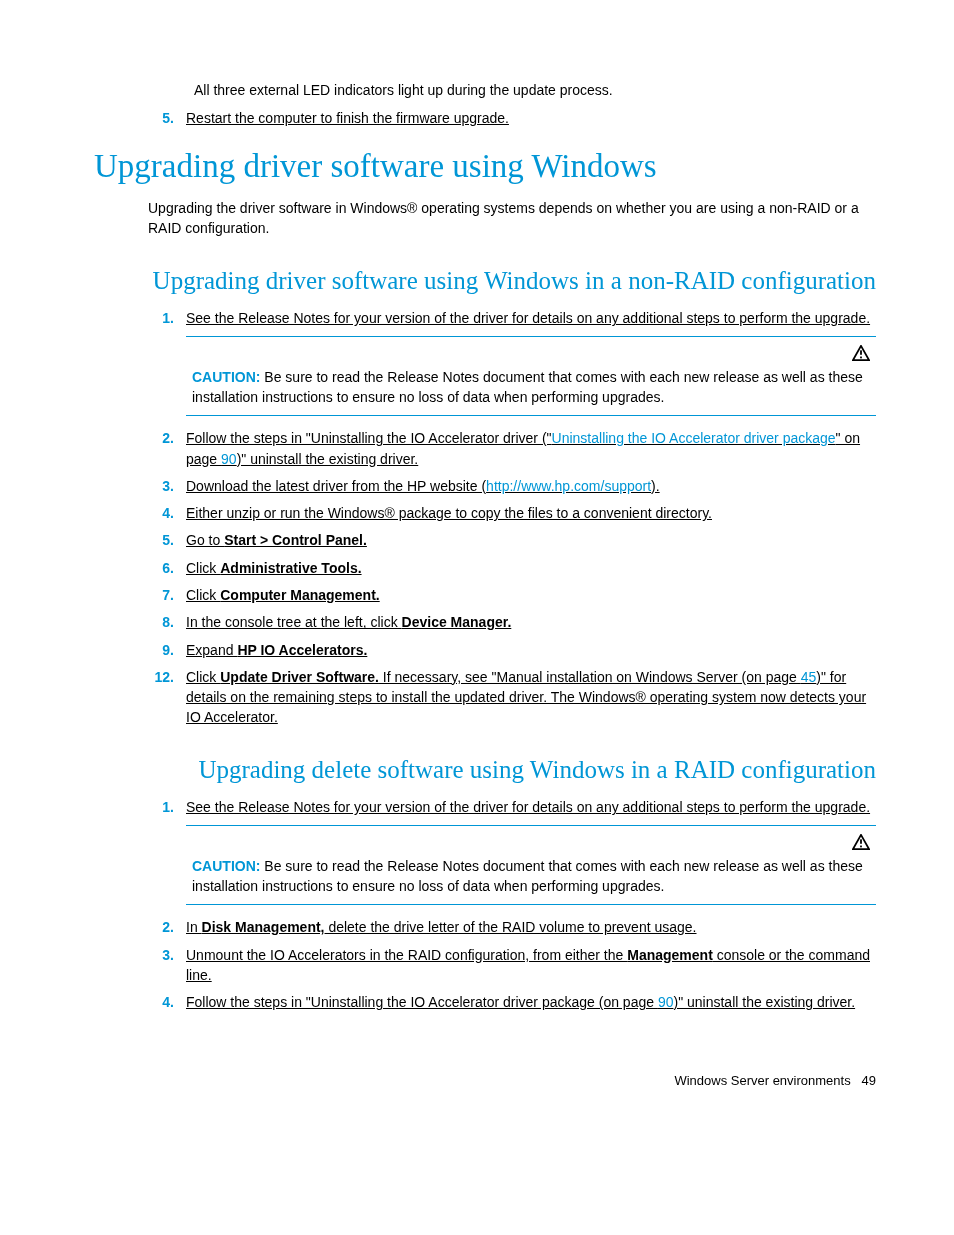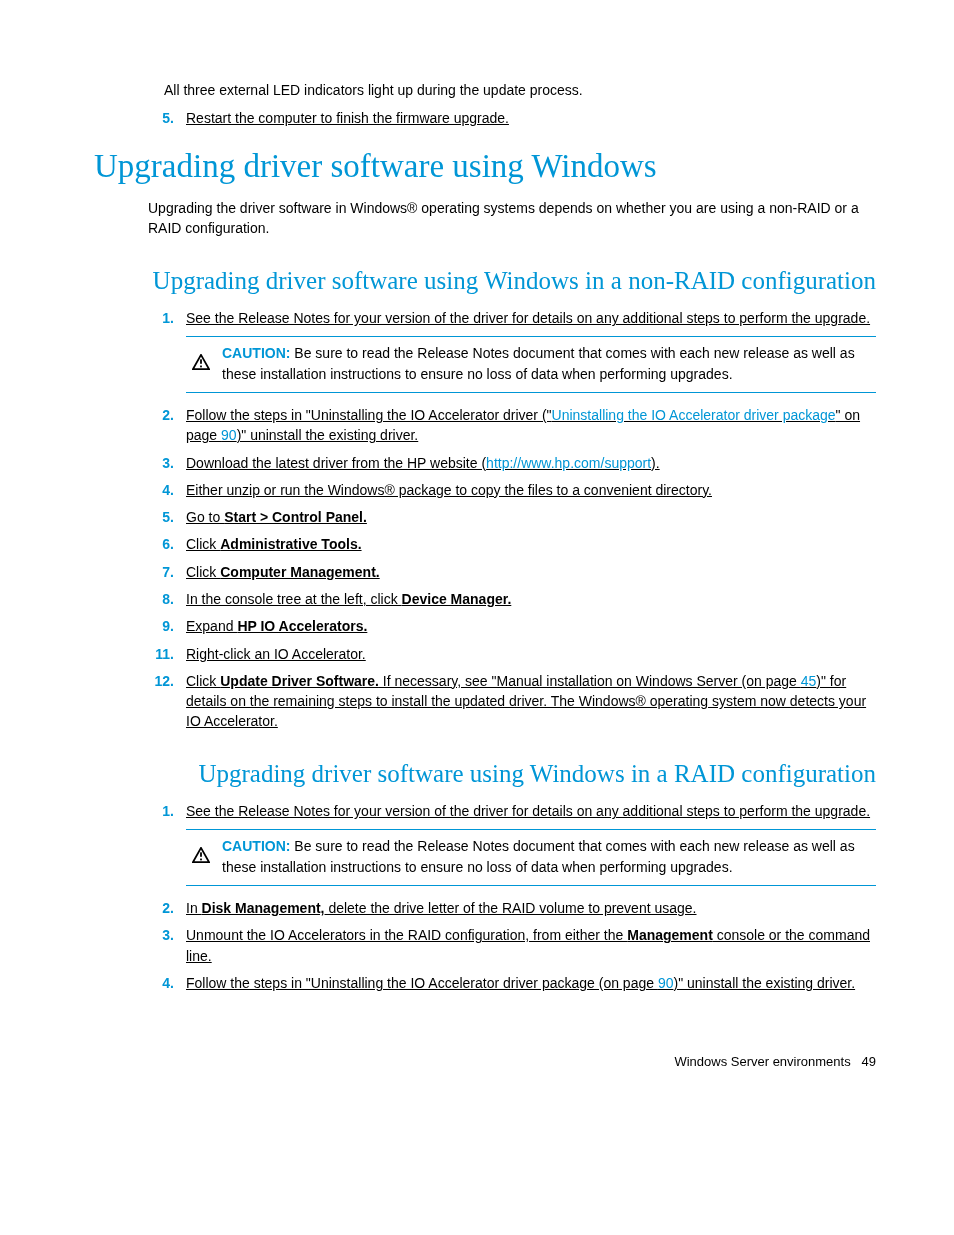--- a/index.html
+++ b/index.html
@@ -6,21 +6,21 @@
     font-family: Arial, Helvetica, sans-serif;
     font-size: 14px;
     color: #000;
     background: #fff;
     margin: 0;
     padding: 80px 78px 40px 78px;
     width: 954px;
     box-sizing: border-box;
     line-height: 1.45;
   }
-  .indent-body { margin-left: 86px; }
+  .indent-body { margin-left: 116px; }
   h1 {
     font-family: Georgia, 'Times New Roman', serif;
     font-weight: normal;
     color: #0096d6;
     font-size: 33px;
     margin: 18px 0 12px 16px;
     line-height: 1.2;
   }
   h2 {
     font-family: Georgia, 'Times New Roman', serif;
@@ -52,21 +52,22 @@
     padding-right: 12px;
     flex-shrink: 0;
   }
   li.step .txt { flex: 1; text-decoration: underline; }
   .caution-box {
     border-top: 1px solid #0096d6;
     border-bottom: 1px solid #0096d6;
     margin: 8px 0 12px 108px;
     padding: 6px 0 8px 0;
     display: flex;
-    align-items: center;
+    align-items: flex-end;
+    flex-direction: column;
   }
   .caution-box .icon {
     width: 30px;
     flex-shrink: 0;
     padding-top: 2px;
     text-align: center;
   }
   .caution-box .icon svg { width: 18px; height: 16px; }
   .caution-box .ctext { flex: 1; padding-left: 6px; }
   .caution-label { color: #0096d6; font-weight: bold; }
@@ -142,32 +143,28 @@
   </li>
   <li class="step">
     <span class="num">8.</span>
     <span class="txt"><span>In the console tree at the left, click </span><span class="bold">Device Manager.</span></span>
   </li>
   <li class="step">
     <span class="num">9.</span>
     <span class="txt"><span>Expand </span><span class="bold">HP IO Accelerators.</span></span>
   </li>
   <li class="step">
-    <span class="num">11.</span>
-    <span class="txt">Right-click an IO Accelerator.</span>
-  </li>
-  <li class="step">
     <span class="num">12.</span>
     <span class="txt">
       <span>Click </span><span class="bold">Update Driver Software.</span><span> If necessary, see "Manual installation on Windows Server (on page </span><a class="link">45</a><span>)" for details on the remaining steps to install the updated driver. The Windows® operating system now detects your IO Accelerator.</span>
     </span>
   </li>
 </ol>
 
-<h2>Upgrading driver software using Windows in a RAID configuration</h2>
+<h2>Upgrading delete software using Windows in a RAID configuration</h2>
 <ol>
   <li class="step">
     <span class="num">1.</span>
     <span class="txt">See the Release Notes for your version of the driver for details on any additional steps to perform the upgrade.</span>
   </li>
 </ol>
 <div class="caution-box">
   <span class="icon">
     <svg viewBox="0 0 20 18">
         <path d="M10 1 L19 17 L1 17 Z" fill="none" stroke="#000" stroke-width="2"></path>

